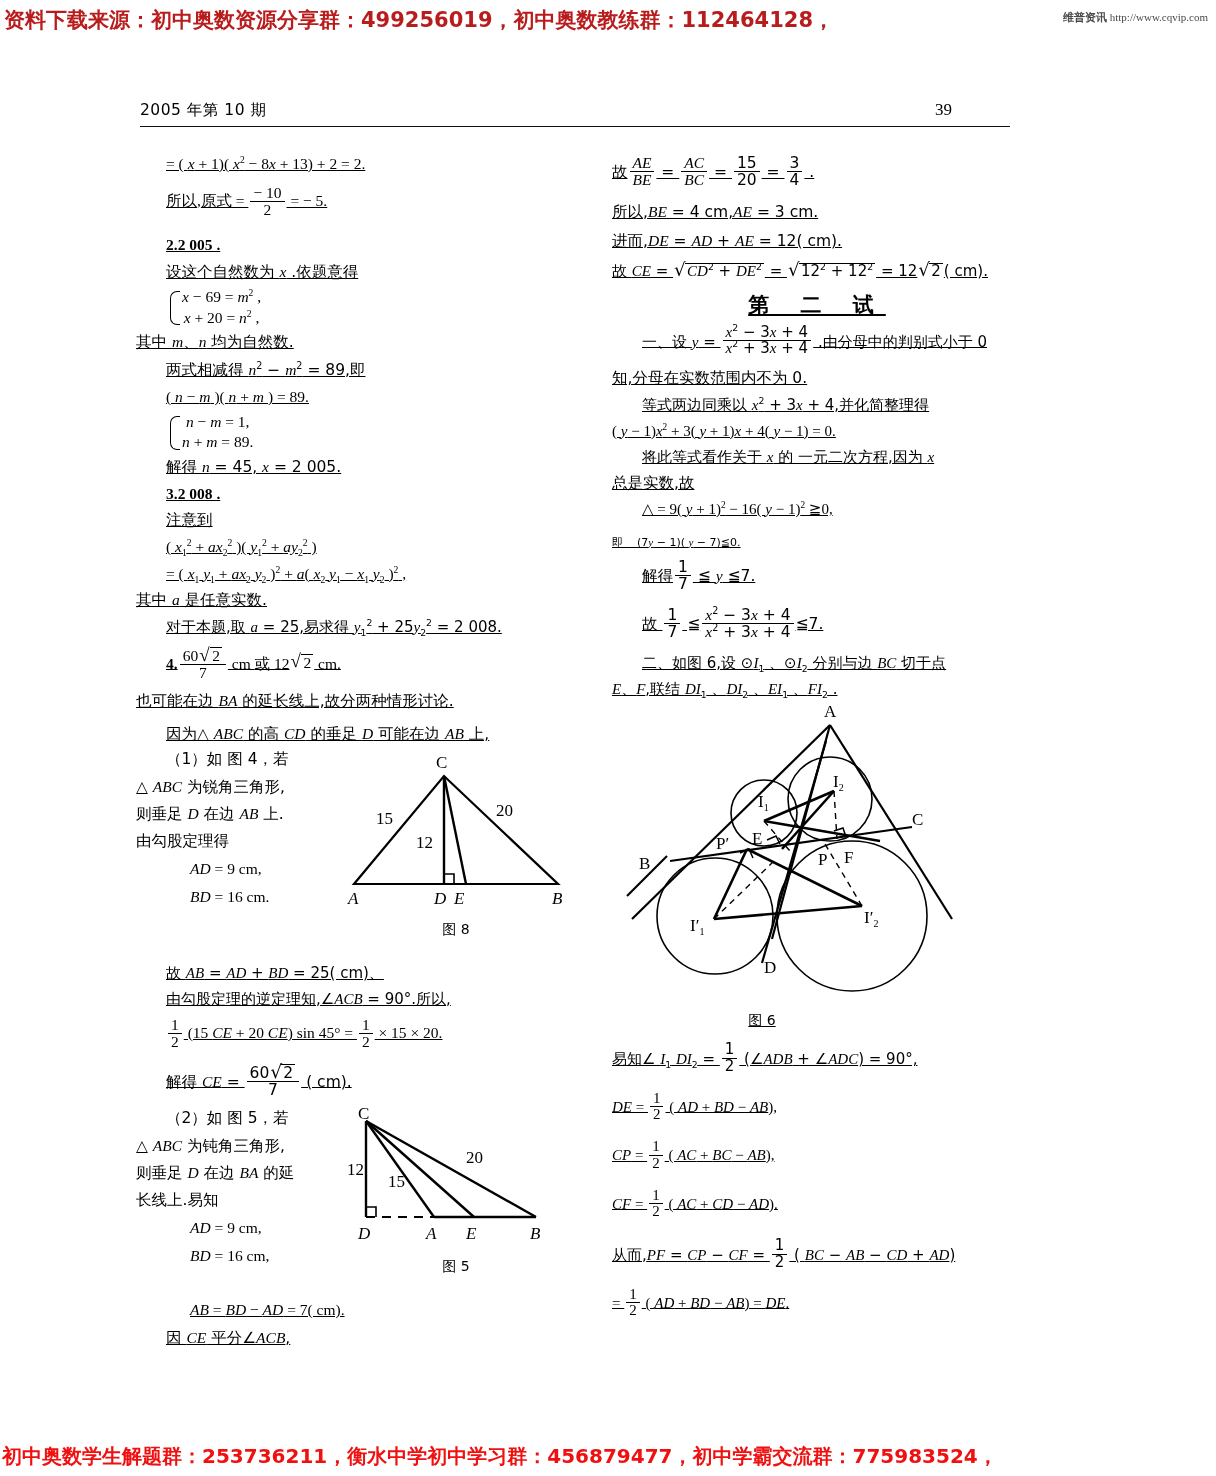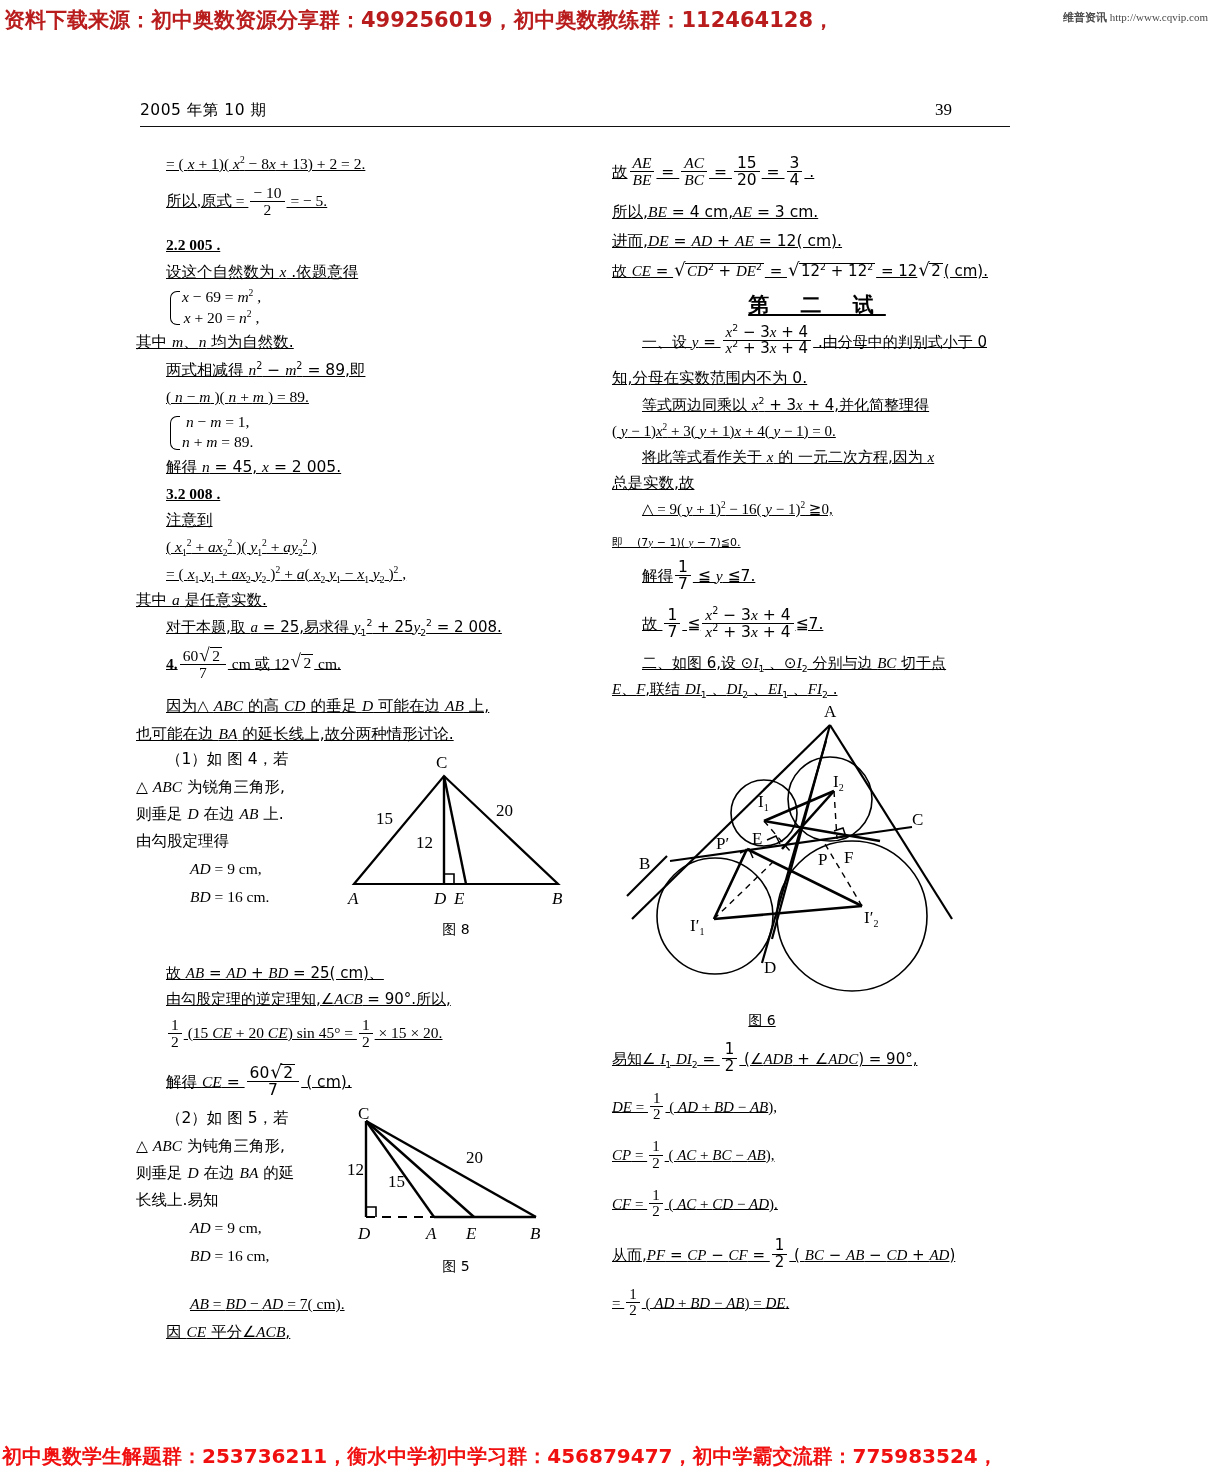--- a/index.html
+++ b/index.html
@@ -270,26 +270,26 @@
   <p class="ln indent cn" style="margin-top:11px; font-size:15px">
     对于本题,取 <span class="it">a</span> = 25,易求得 <span class="it">y</span><sub>1</sub><sup>2</sup> +
     25<span class="it">y</span><sub>2</sub><sup>2</sup> = 2 008.
   </p>
 
   <p class="ln indent" style="margin-top:13px">
     <span class="bd">4.</span><span class="frac"><span class="num">60<span class="rad"><span class="bar">2</span></span></span><span class="den">7</span></span>
     cm <span class="cn">或</span> 12<span class="rad"><span class="bar">2</span></span> cm.
   </p>
 
+  <p class="ln cn" style="margin-top:11px">
+    也可能在边 <span class="it">BA</span> 的延长线上,故分两种情形讨论.
+  </p>
+
   <p class="ln indent cn" style="margin-top:16px">
     因为△ <span class="it">ABC</span> 的高 <span class="it">CD</span> 的垂足 <span class="it">D</span> 可能在边 <span class="it">AB</span> 上,
-  </p>
-
-  <p class="ln cn" style="margin-top:11px">
-    也可能在边 <span class="it">BA</span> 的延长线上,故分两种情形讨论.
   </p>
 
   <div class="fig-holder" style="margin-top:10px; height:210px;">
 
     <div style="position:absolute; left:0; top:0; width:225px;">
       <p class="ln indent cn">（1）如 图 4，若</p>
       <p class="ln cn" style="margin-top:11px">△ <span class="it">ABC</span> 为锐角三角形,</p>
       <p class="ln cn" style="margin-top:11px">则垂足 <span class="it">D</span> 在边 <span class="it">AB</span> 上.</p>
       <p class="ln cn" style="margin-top:11px">由勾股定理得</p>
       <p class="ln indent2" style="margin-top:12px"><span class="it">AD</span> = 9 cm,</p>
@@ -371,21 +371,21 @@
         <text class="lbl" x="120" y="132">E</text>
         <text class="lbl" x="184" y="132">B</text>
         <text class="lbl lbl-n" x="1" y="68">12</text>
         <text class="lbl lbl-n" x="42" y="80">15</text>
         <text class="lbl lbl-n" x="120" y="56">20</text>
       </svg>
       <div class="figcap" style="margin-top:2px; width:220px">图 5</div>
     </div>
   </div>
 
-  <p class="ln indent2" style="margin-top:10px">
+  <p class="ln indent2" style="margin-top:16px">
     <span class="it">AB</span> = <span class="it">BD</span> − <span class="it">AD</span> = 7( cm).
   </p>
 
   <p class="ln indent cn" style="margin-top:12px">
     因 <span class="it">CE</span> 平分∠<span class="it">ACB</span>,
   </p>
 </div>
 
 <div class="col col-right">
 

